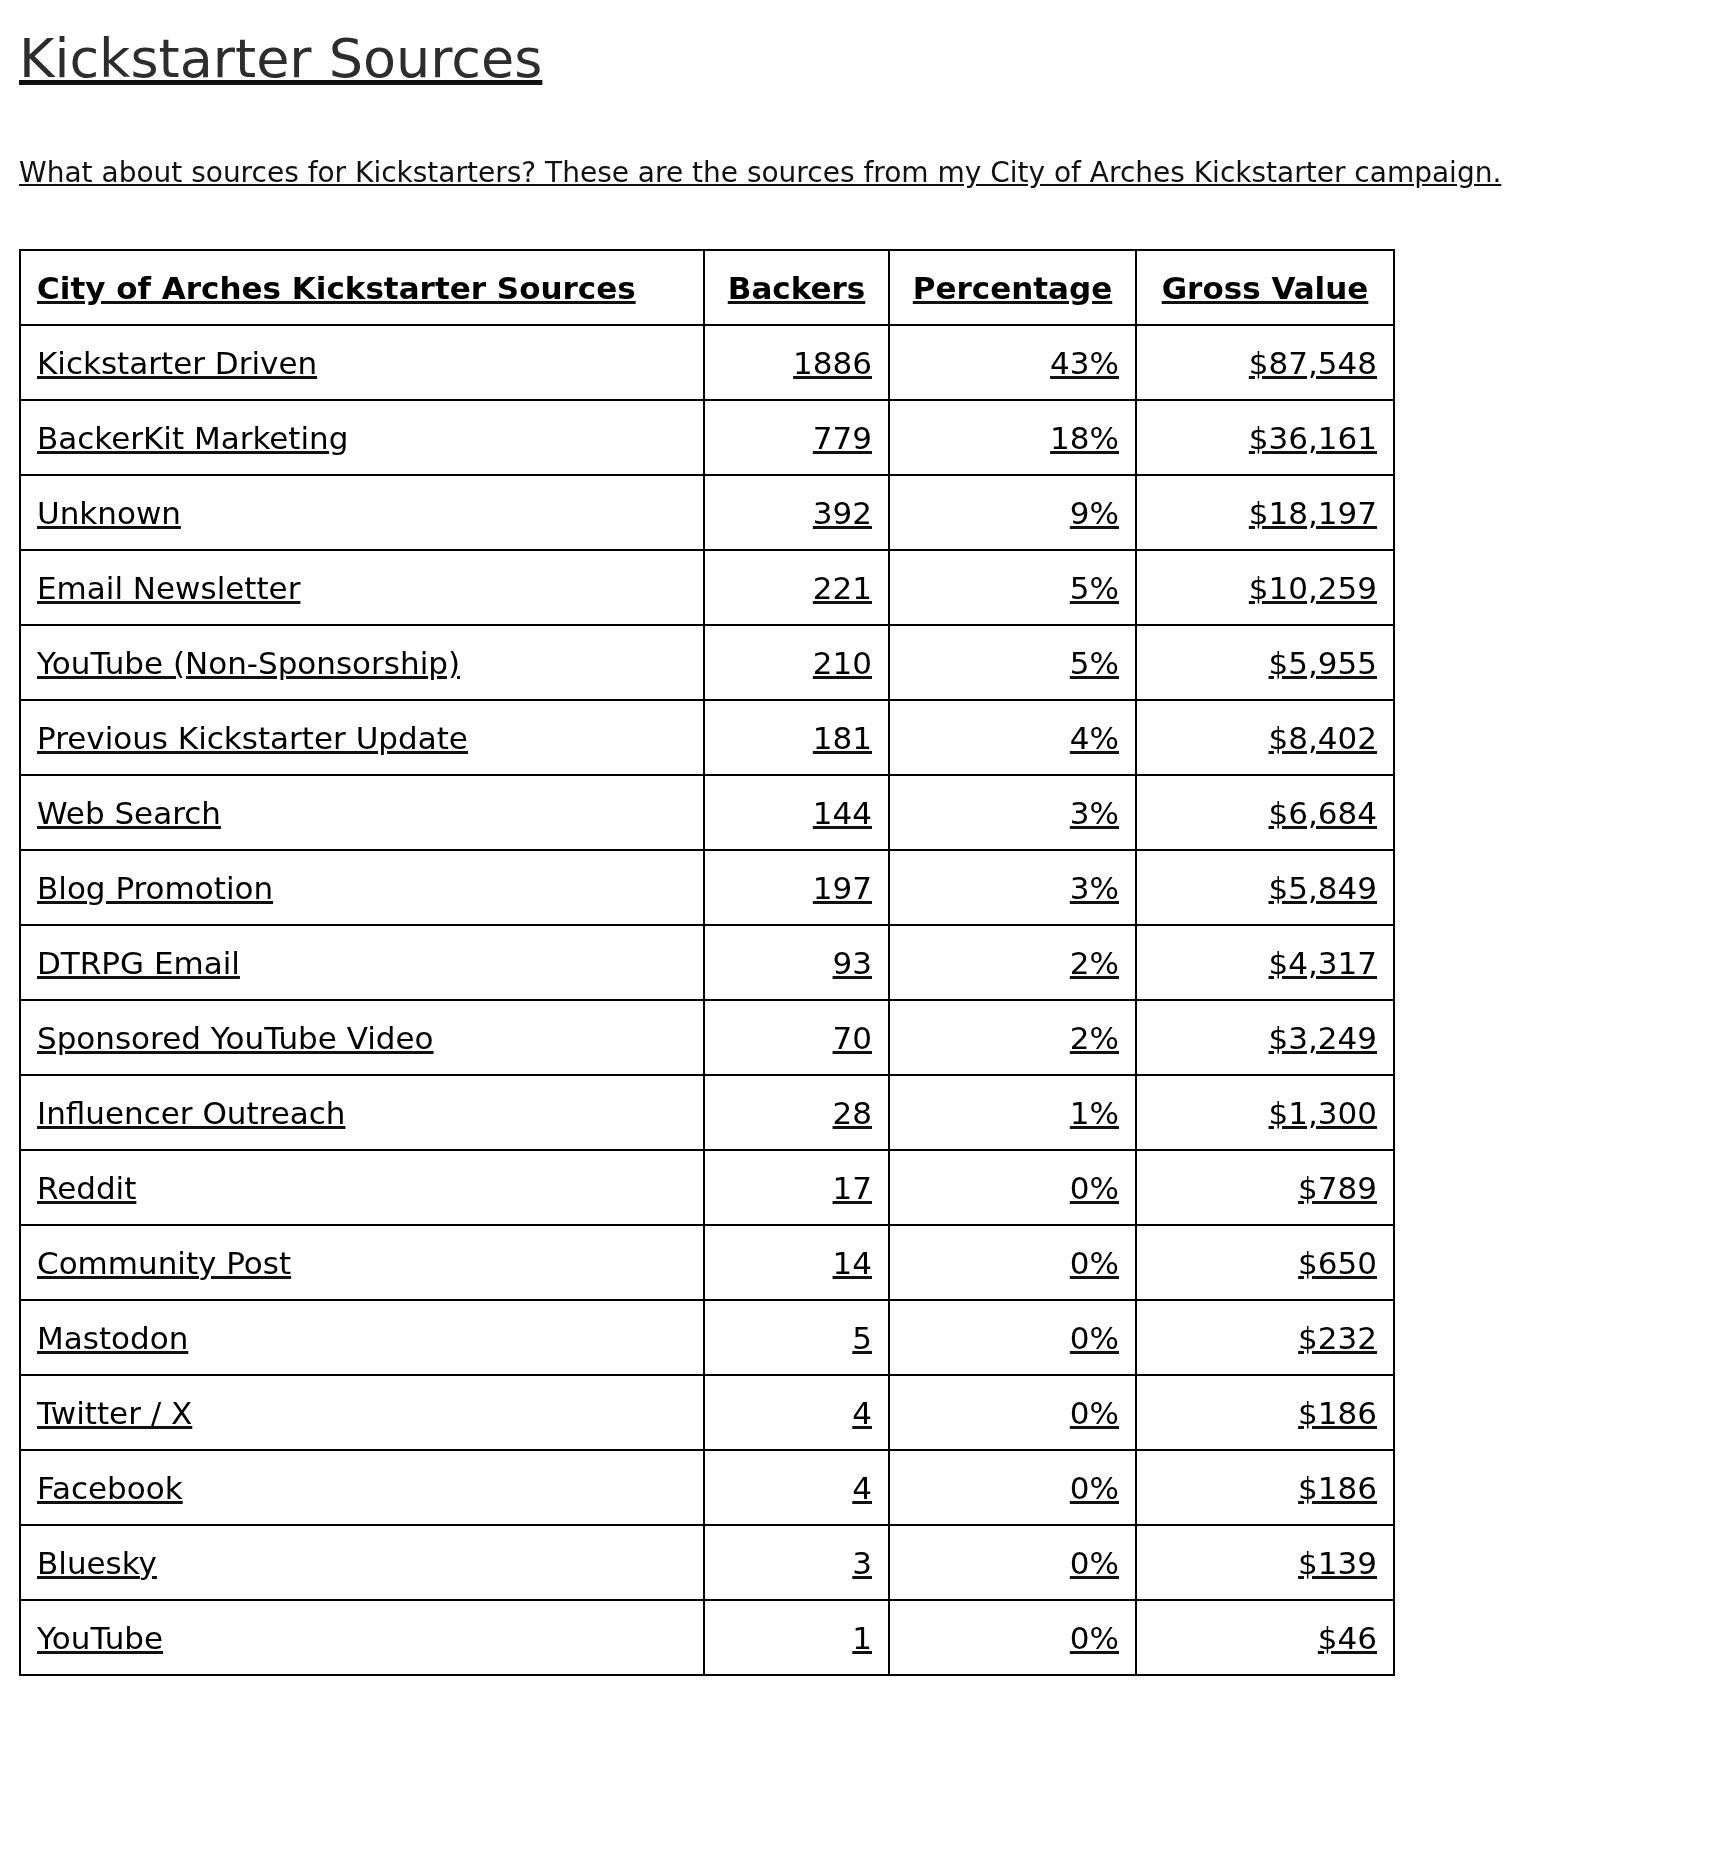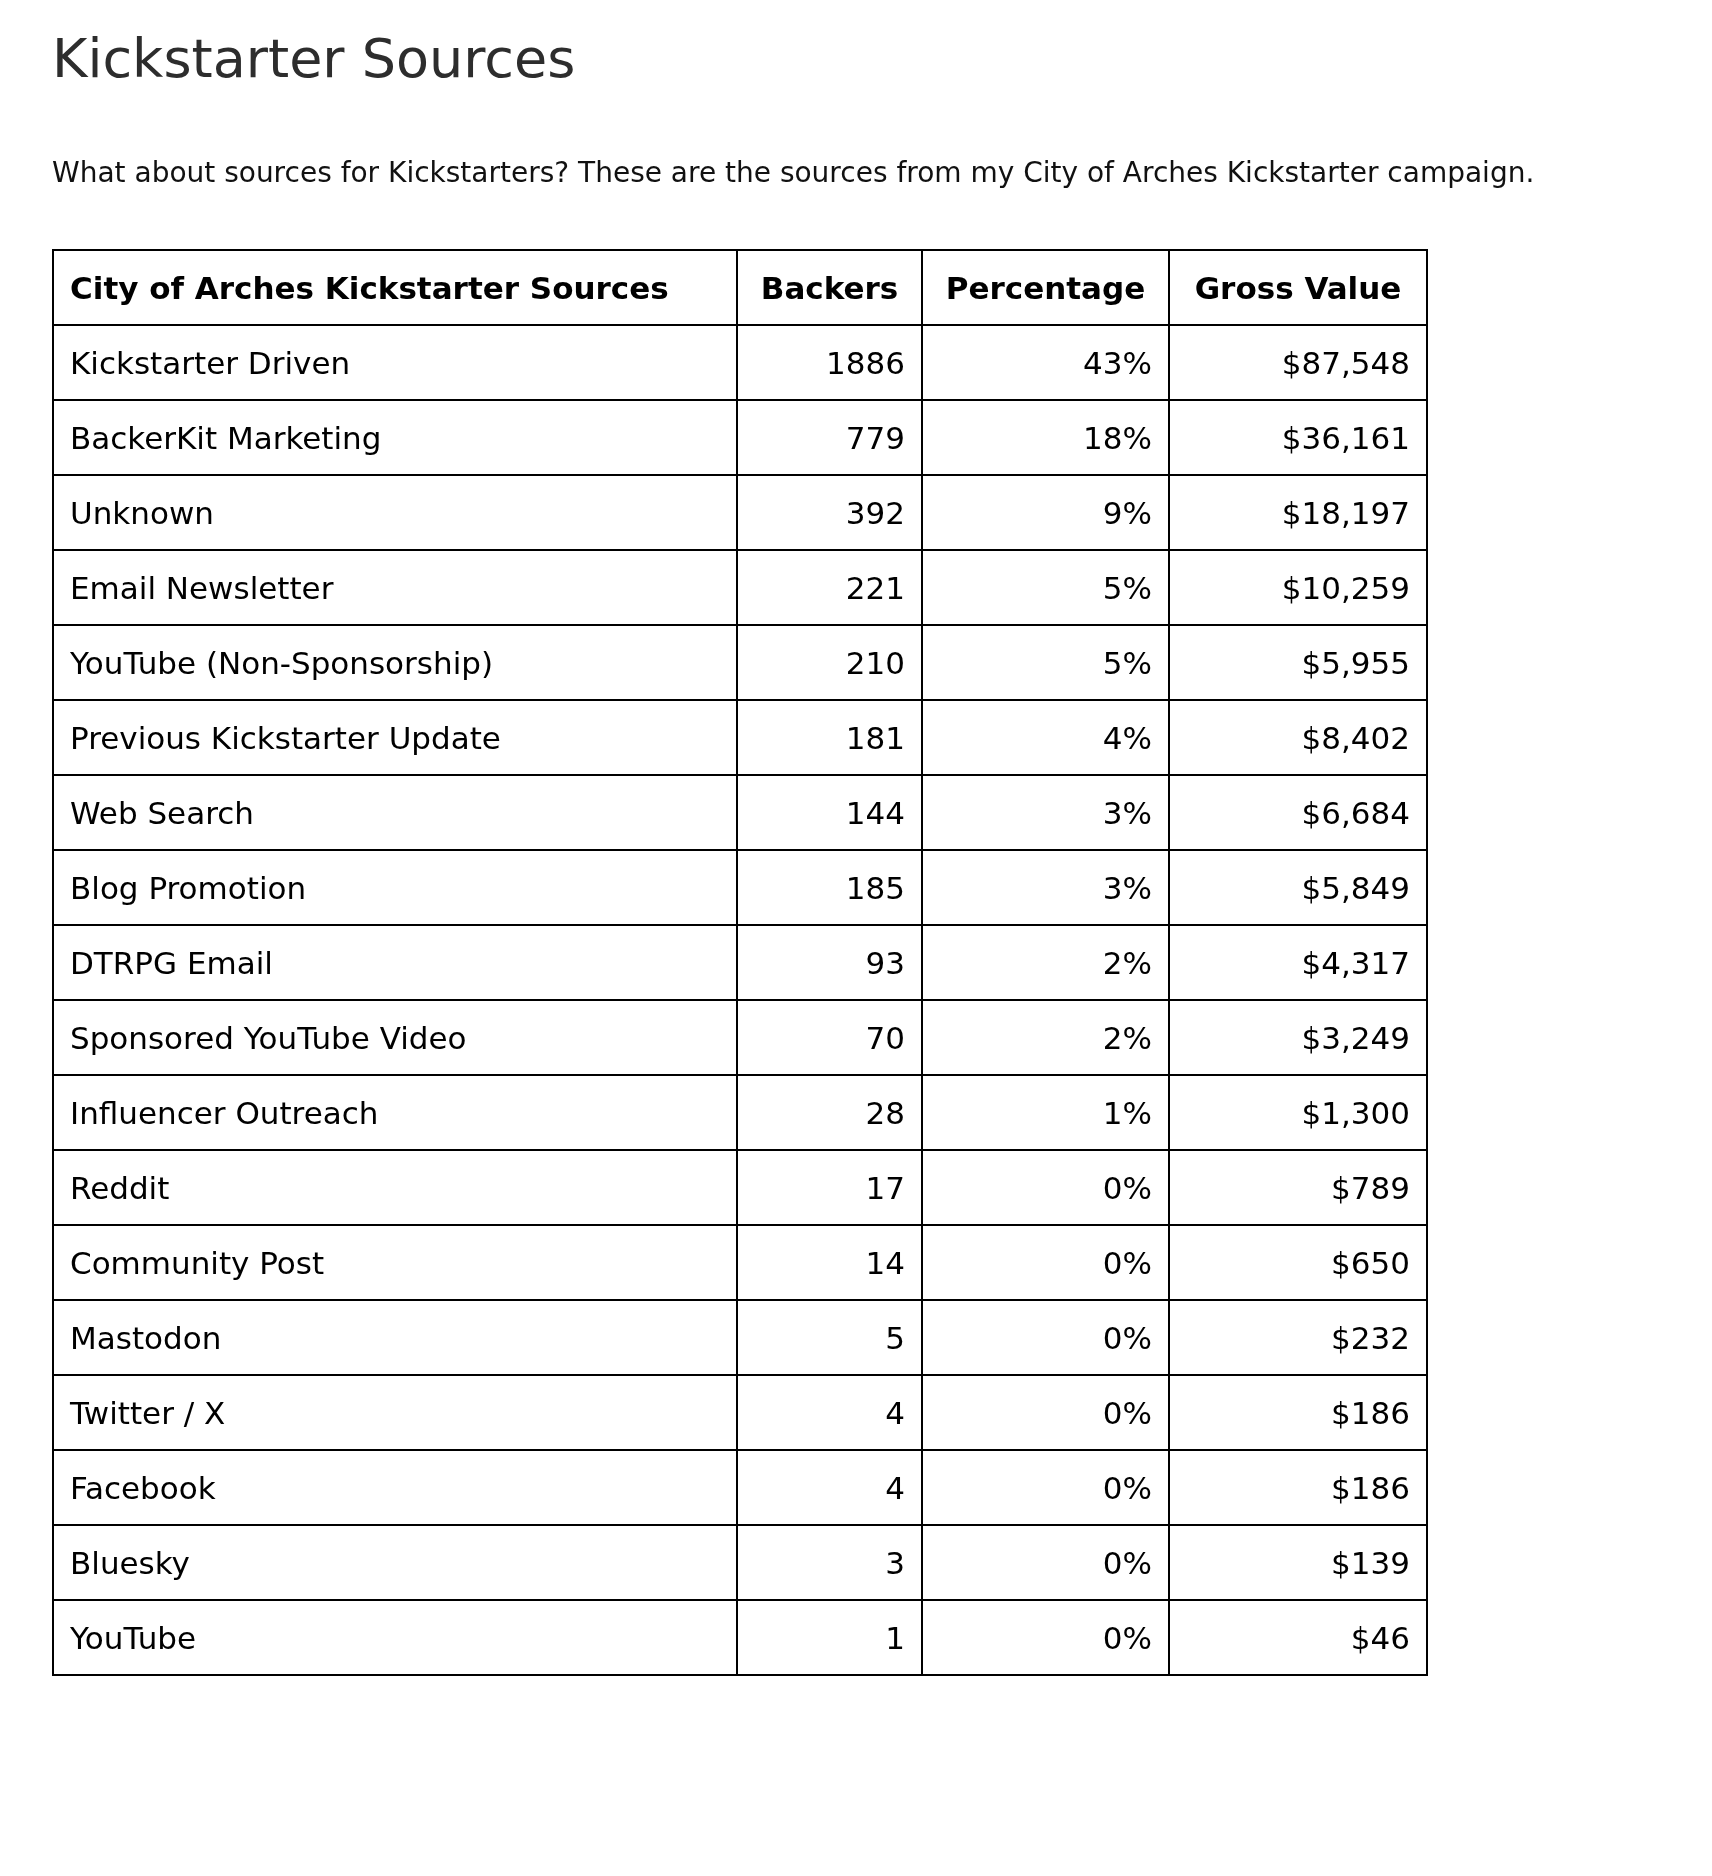--- a/index.html
+++ b/index.html
@@ -1,21 +1,21 @@
 <!DOCTYPE html>
 <html><head>
 <meta charset="utf-8">
 <style>
   html, body { margin: 0; padding: 0; background: #ffffff; }
   body {
     width: 1712px; height: 1876px; overflow: hidden;
     font-family: "DejaVu Sans", "Liberation Sans", sans-serif;
     color: #111111;
   }
-  .content { padding: 0 52px; }
+  .content { padding: 0 19px; text-decoration: underline; }
   h1.page-title {
     margin: 27px 0 0 0;
     font-size: 54px; line-height: 64px;
     font-weight: 400;
     color: #2d2d2d;
     letter-spacing: 0;
   }
   p.intro {
     margin: 46px 0 0 0;
     font-size: 28px; line-height: 72px;
@@ -116,21 +116,21 @@
 
   <tr>
     <td class="text">Web Search</td>
     <td class="num">144</td>
     <td class="num">3%</td>
     <td class="num">$6,684</td>
   </tr>
 
   <tr>
     <td class="text">Blog Promotion</td>
-    <td class="num">185</td>
+    <td class="num">197</td>
     <td class="num">3%</td>
     <td class="num">$5,849</td>
   </tr>
 
   <tr>
     <td class="text">DTRPG Email</td>
     <td class="num">93</td>
     <td class="num">2%</td>
     <td class="num">$4,317</td>
   </tr>

